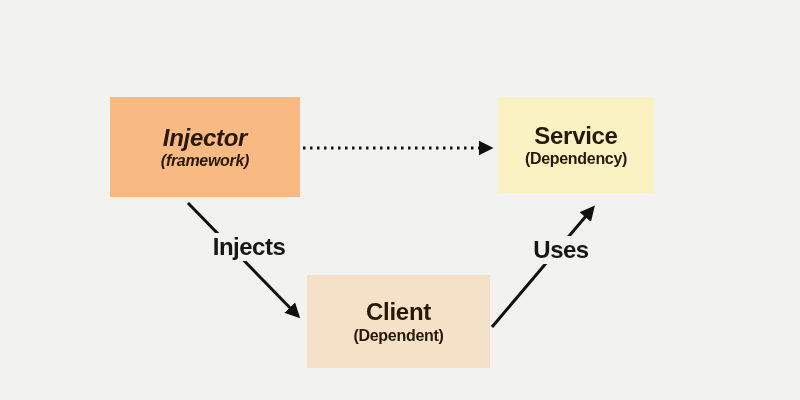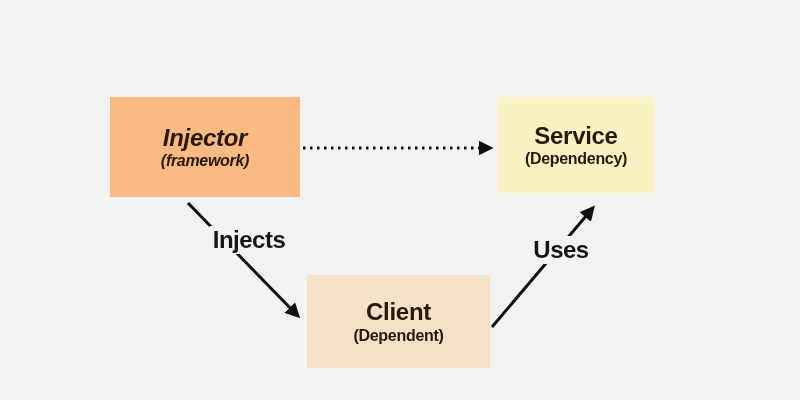--- a/index.html
+++ b/index.html
@@ -32,21 +32,21 @@
   #node-client   { left: 307px; top: 275px; width: 183px; height: 93px;  }
 
   svg.arrows { position: absolute; left: 0; top: 0; width: 800px; height: 400px; }
 
   .edge-label {
     position: absolute; transform: translate(-50%, -50%);
     font-size: 24px; font-weight: bold; letter-spacing: -0.5px;
     color: #161616;
     background: #f2f2f1; padding: 0 3px;
   }
-  #label-injects { left: 249px; top: 240px; }
+  #label-injects { left: 249px; top: 247px; }
   #label-uses    { left: 561px; top: 250px; }
 </style>
 </head>
 <body>
 
 <div class="canvas">
 
 
   <svg class="arrows" viewBox="0 0 800 400" xmlns="http://www.w3.org/2000/svg">
     <defs>

